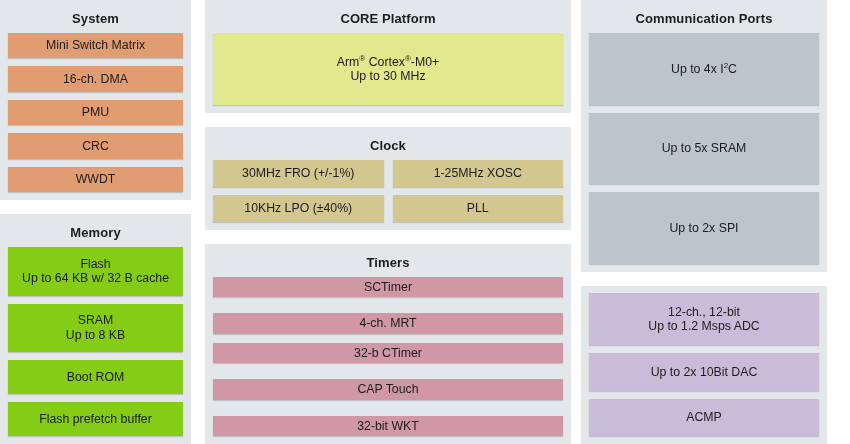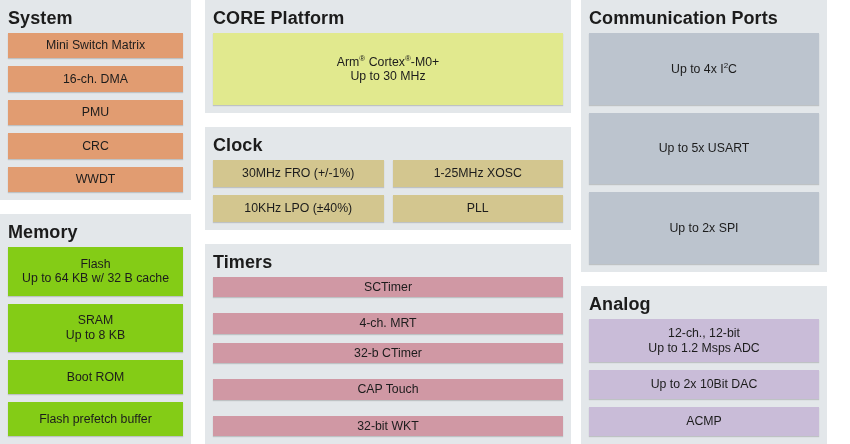--- a/index.html
+++ b/index.html
@@ -37,22 +37,23 @@
   .panel {
     background: #e3e7ea;
     box-sizing: border-box;
     padding: 7px 8px 8px 8px;
     display: flex;
     flex-direction: column;
   }
   .panel + .panel { margin-top: 14px; }
 
   .panel-title {
+    text-align: center;
     font-weight: bold;
-    font-size: 18px;
+    font-size: 13px;
     line-height: 17px;
     color: #1c1c1c;
     padding: 3px 0 6px 0;
     letter-spacing: 0.1px;
   }
 
   .blocks {
     display: flex;
     flex-direction: column;
     flex: 1 1 auto;
@@ -220,30 +221,29 @@
 
   <div class="column col-right">
 
     <div class="panel panel-comm">
       <div class="panel-title">Communication Ports</div>
       <div class="blocks">
         <div class="block c-gray">
           <span><span>Up to 4x I</span><sup>2</sup><span>C</span></span>
         </div>
         <div class="block c-gray">
-          <span class="lines">Up to 5x USART</span>
+          <span class="lines">Up to 5x SRAM</span>
         </div>
         <div class="block c-gray">
           <span class="lines">Up to 2x SPI</span>
         </div>
       </div>
     </div>
 
     <div class="panel panel-analog">
-      <div class="panel-title">Analog</div>
       <div class="blocks">
         <div class="block c-purple">
           <span class="lines">12-ch., 12-bit
 Up to 1.2 Msps ADC</span>
         </div>
         <div class="block c-purple">
           <span class="lines">Up to 2x 10Bit DAC</span>
         </div>
         <div class="block c-purple">
           <span class="lines">ACMP</span>

